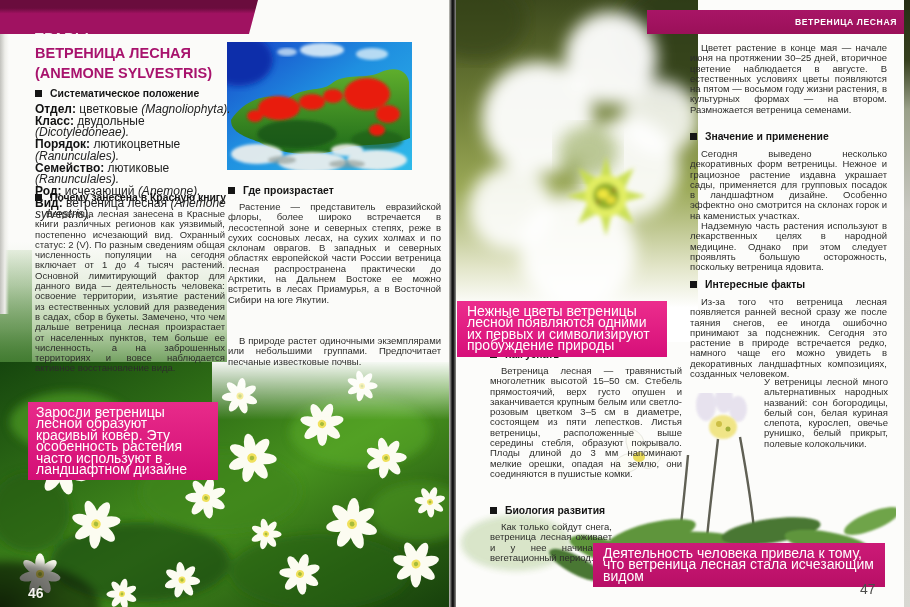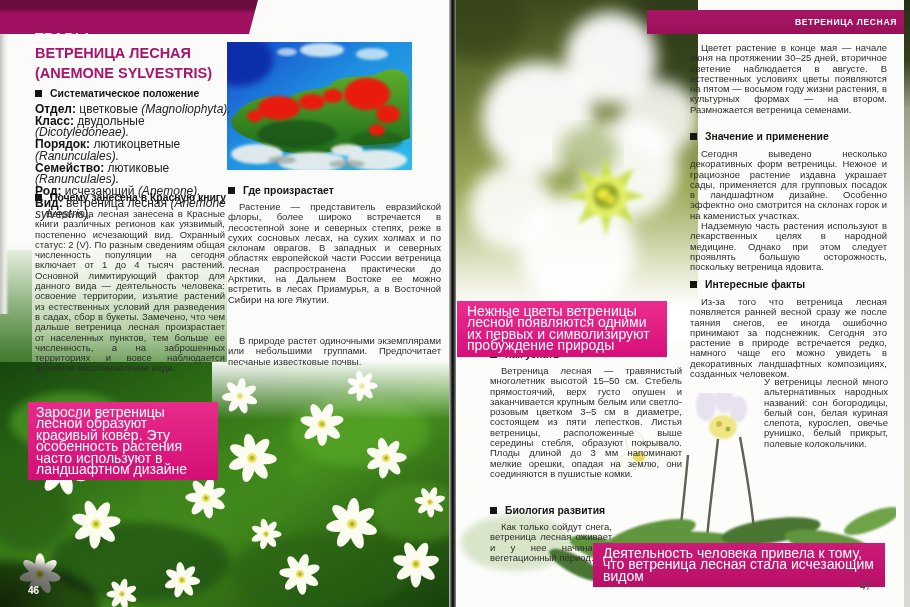--- a/index.html
+++ b/index.html
@@ -50,21 +50,21 @@
   .cap-tr{left:1px;top:301px;width:190px;padding:5px 10px;background:linear-gradient(180deg,#ec2d8d,#d60f79);}
   .cap-br{left:137px;top:543px;width:272px;padding:5px 10px;background:linear-gradient(180deg,#cc1a77,#b80f66);}
 
   .photo{position:absolute;z-index:1;}
   .green-fade{position:absolute;left:0;top:242px;width:227px;height:124px;z-index:0;
      background:linear-gradient(180deg,rgba(150,190,120,0) 0%,rgba(140,185,110,.18) 35%,
                 rgba(105,160,75,.45) 70%,rgba(72,132,50,.8) 100%);}
   .green-edge{position:absolute;left:0;top:250px;width:32px;height:118px;z-index:1;
      background:linear-gradient(180deg,rgba(120,170,90,.15),rgba(55,115,38,.85));}
 
-  .pn{position:absolute;font-size:10px;z-index:9;}
+  .pn{position:absolute;font-size:14px;z-index:9;}
   .pn-left{left:28px;top:585px;color:#f4f4ee;font-weight:bold;text-shadow:0 0 2px rgba(0,0,0,.4);}
   .pn-right{left:404px;top:581px;color:#4c4c4a;}
 </style>
 </head>
 <body>
 
 <div class="book">
 
   <div class="page page-left">
 

